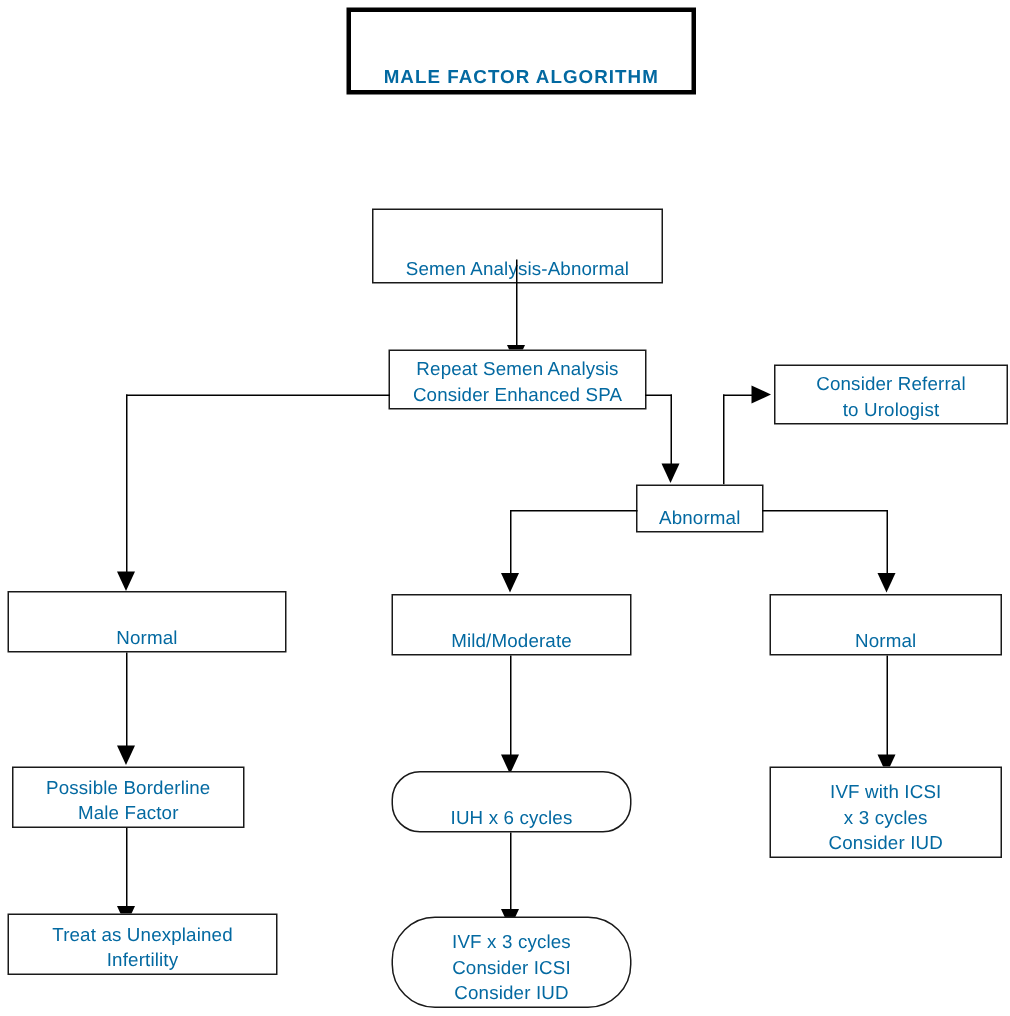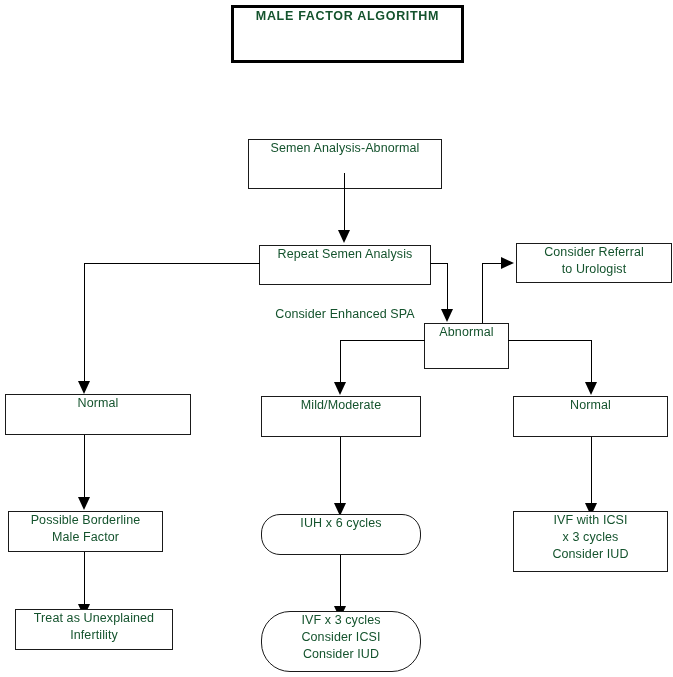--- a/index.html
+++ b/index.html
@@ -19,26 +19,26 @@
     overflow: hidden;
   }
   .node {
     position: absolute;
     box-sizing: border-box;
     background: #ffffff;
     border: 1px solid #1a1a1a;
     display: flex;
     flex-direction: column;
     align-items: center;
-    justify-content: flex-start;
+    justify-content: flex-end;
     text-align: center;
     font-size: 12.5px;
     line-height: 17px;
     letter-spacing: 0.1px;
-    color: #14532d;
+    color: #0369a1;
   }
   .node .ln {
     display: block;
     white-space: nowrap;
   }
   #title-box {
     border: 3px solid #000000;
     font-weight: bold;
     font-size: 12.5px;
     letter-spacing: 0.7px;
@@ -80,21 +80,21 @@
     <span class="ln">MALE FACTOR ALGORITHM</span>
   </div>
 
   <div class="node" style="left:248px; top:139px; width:194px; height:50px;">
     <span class="ln">Semen Analysis-Abnormal</span>
   </div>
 
   <div class="vline" style="left:344px; top:173px; height:62px;"></div>
   <div class="arrow-down" style="left:338px; top:230px;"></div>
 
-  <div class="node" style="left:259px; top:245px; width:172px; height:40px;gap:43px;">
+  <div class="node" style="left:259px; top:233px; width:172px; height:40px;">
     <span class="ln">Repeat Semen Analysis</span>
     <span class="ln">Consider Enhanced SPA</span>
   </div>
 
   <div class="node" style="left:516px; top:243px; width:156px; height:40px;">
     <span class="ln">Consider Referral</span>
     <span class="ln">to Urologist</span>
   </div>
 
   <div class="hline" style="left:84px; top:263px; width:176px;"></div>
@@ -102,21 +102,21 @@
   <div class="arrow-down" style="left:78px; top:381px;"></div>
 
   <div class="hline" style="left:430px; top:263px; width:18px;"></div>
   <div class="vline" style="left:447px; top:263px; height:48px;"></div>
   <div class="arrow-down" style="left:441px; top:309px;"></div>
 
   <div class="vline" style="left:482px; top:263px; height:60px;"></div>
   <div class="hline" style="left:482px; top:263px; width:20px;"></div>
   <div class="arrow-right" style="left:501px; top:257px;"></div>
 
-  <div class="node" style="left:424px; top:323px; width:85px; height:46px;">
+  <div class="node" style="left:424px; top:323px; width:85px; height:32px;">
     <span class="ln">Abnormal</span>
   </div>
 
   <div class="hline" style="left:340px; top:340px; width:85px;"></div>
   <div class="vline" style="left:340px; top:340px; height:44px;"></div>
   <div class="arrow-down" style="left:334px; top:382px;"></div>
 
   <div class="hline" style="left:508px; top:340px; width:84px;"></div>
   <div class="vline" style="left:591px; top:340px; height:44px;"></div>
   <div class="arrow-down" style="left:585px; top:382px;"></div>
@@ -143,21 +143,21 @@
   <div class="arrow-down" style="left:585px; top:503px;"></div>
 
   <div class="node" style="left:8px; top:511px; width:155px; height:41px;">
     <span class="ln">Possible Borderline</span>
     <span class="ln">Male Factor</span>
   </div>
 
   <div class="vline" style="left:84px; top:552px; height:56px;"></div>
   <div class="arrow-down" style="left:78px; top:604px;"></div>
 
-  <div class="node" style="left:5px; top:609px; width:158px; height:41px;margin-left:10px;">
+  <div class="node" style="left:5px; top:609px; width:180px; height:41px;">
     <span class="ln">Treat as Unexplained</span>
     <span class="ln">Infertility</span>
   </div>
 
   <div class="node" style="left:261px; top:514px; width:160px; height:41px;border-radius:19px;">
     <span class="ln">IUH x 6 cycles</span>
   </div>
 
   <div class="vline" style="left:340px; top:555px; height:55px;"></div>
   <div class="arrow-down" style="left:334px; top:606px;"></div>

